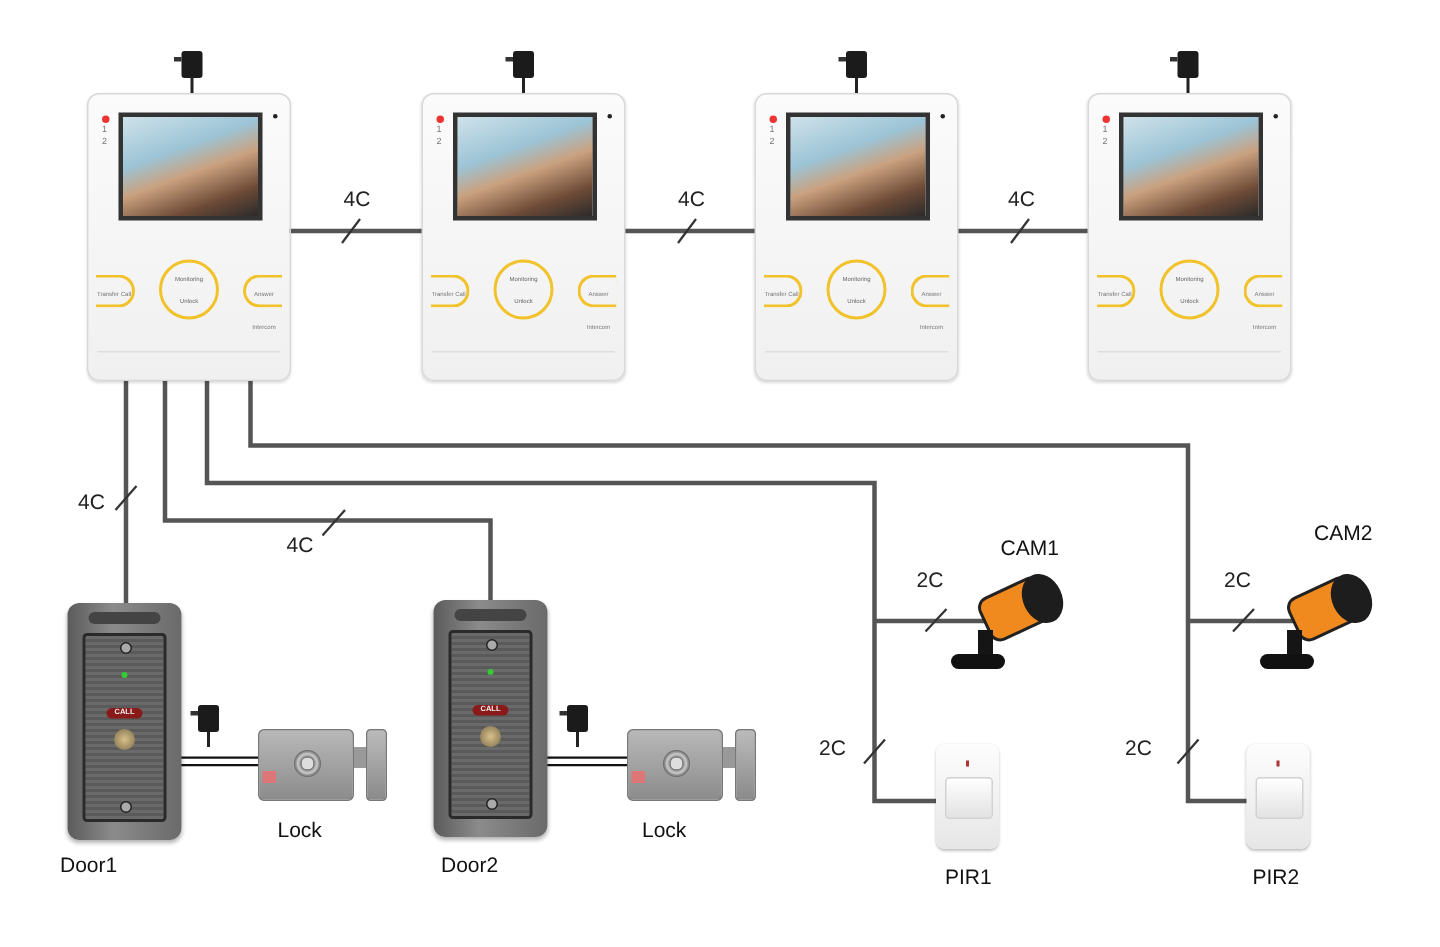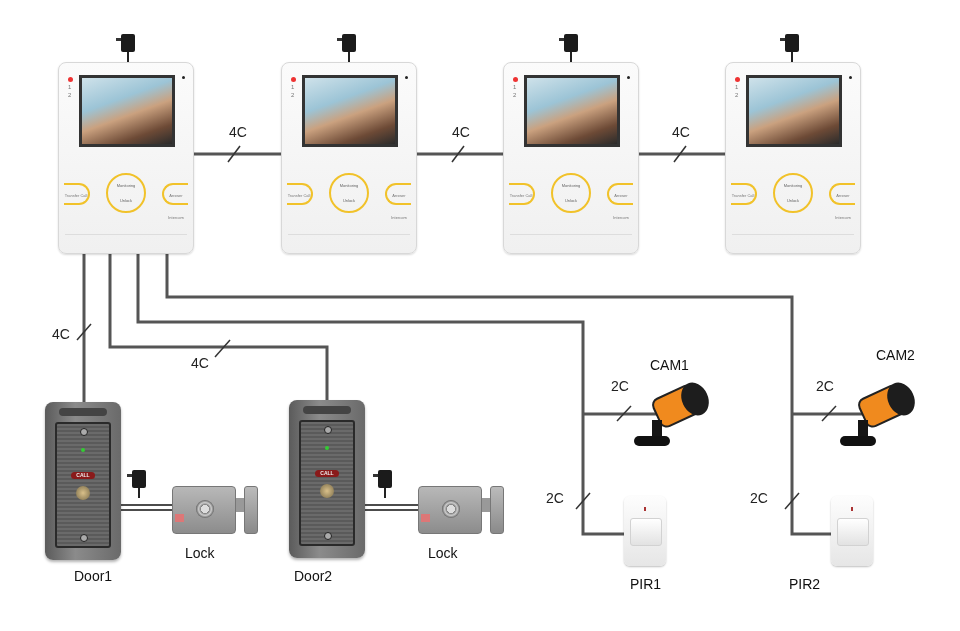--- a/index.html
+++ b/index.html
@@ -160,21 +160,21 @@
 <div class="door" style="left:289px;top:400px">
   <div class="slot"></div>
   <div class="panel">
     <div class="screw" style="top:4px"></div>
     <div class="led"></div>
     <div class="call">CALL</div>
     <div class="cam"></div>
     <div class="screw" style="top:110px"></div>
   </div>
 </div>
-<div class="lbl" style="left:74px;top:568px">Door1</div>
+<div class="lbl" style="left:40px;top:568px">Door1</div>
 <div class="lbl" style="left:294px;top:568px">Door2</div>
 
 <div class="adapter" style="left:132px;top:470px"></div>
 <div class="adapter" style="left:378px;top:470px"></div>
 
 <div class="lock" style="left:172px;top:486px">
   <div class="body"></div>
     <div class="cyl"></div>
     <div class="tag"></div>
     <div class="bolt"></div>
@@ -195,25 +195,25 @@
     <div class="front"></div>
     <div class="arm"></div>
     <div class="base"></div>
 </div>
 <div class="camera" style="left:830px;top:386px">
   <div class="barrel"></div>
     <div class="front"></div>
     <div class="arm"></div>
     <div class="base"></div>
 </div>
-<div class="lbl" style="left:650px;top:357px">CAM1</div>
+<div class="lbl" style="left:667px;top:357px">CAM1</div>
 <div class="lbl" style="left:876px;top:347px">CAM2</div>
 
 <div class="pir" style="left:624px;top:496px">
     <div class="lens"></div>
     <div class="led"></div>
   </div>
 <div class="pir" style="left:831px;top:496px">
     <div class="lens"></div>
     <div class="led"></div>
   </div>
 <div class="lbl" style="left:630px;top:576px">PIR1</div>
-<div class="lbl" style="left:789px;top:576px">PIR2</div>
+<div class="lbl" style="left:835px;top:576px">PIR2</div>
 
 </body></html>

